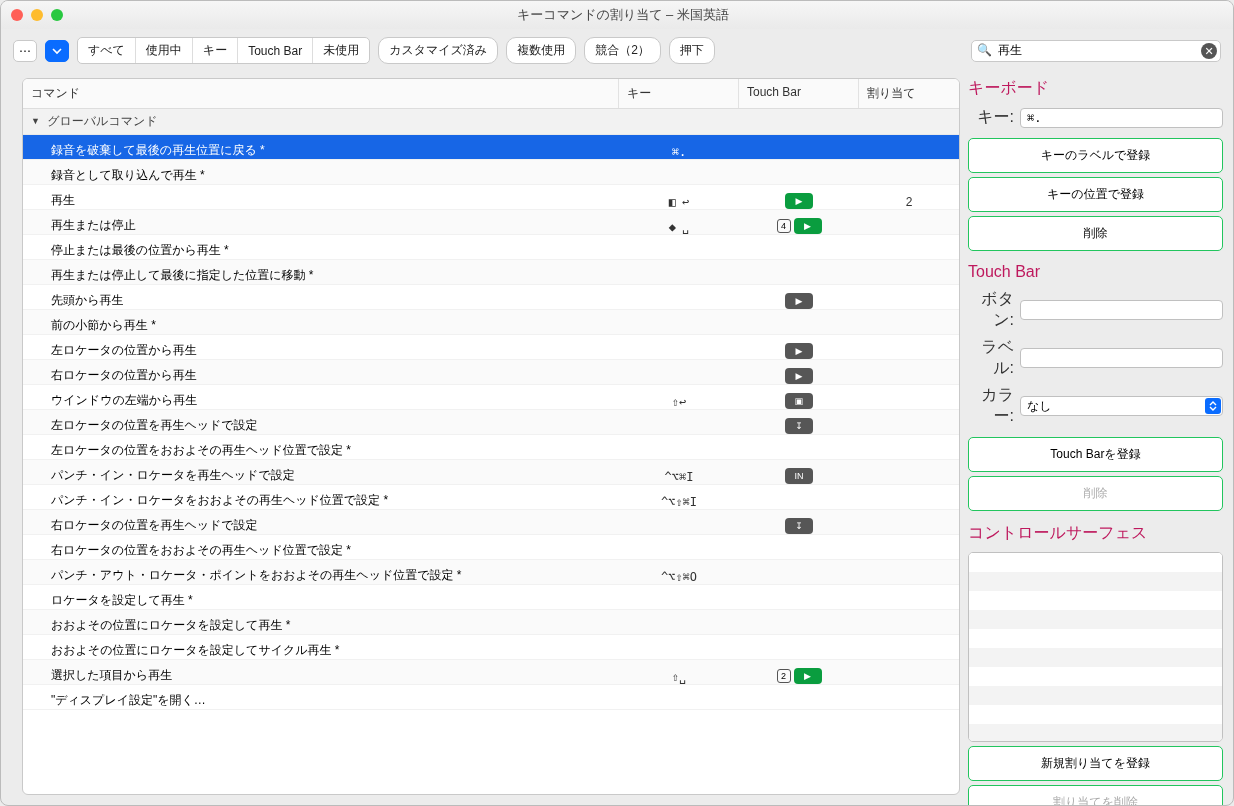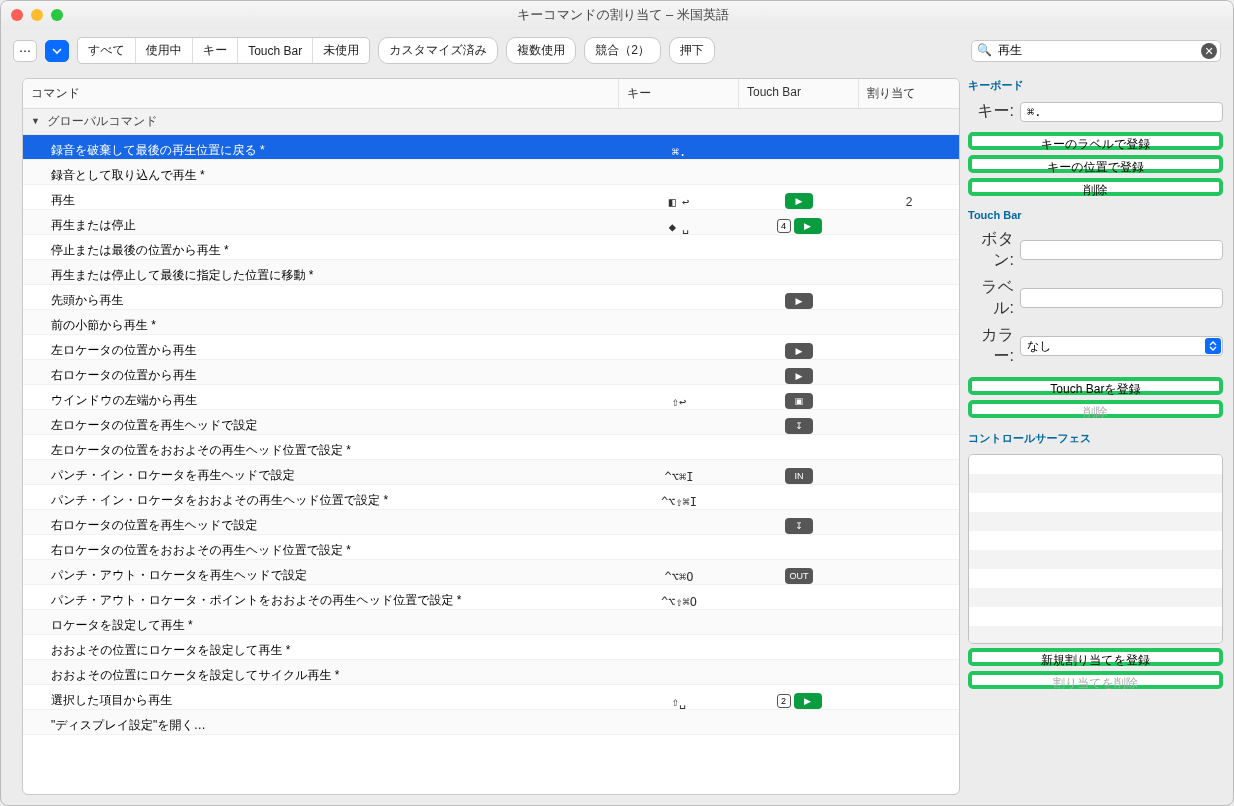--- a/index.html
+++ b/index.html
@@ -82,25 +82,25 @@
 .row .c3 { width:120px; text-align:center; }
 .row .c4 { width:100px; text-align:center; font-size:12px; color:#333;}
 .tbicon { display:inline-block; min-width:28px; height:16px; border-radius:4px; background:#555; color:#fff; line-height:16px; font-size:9px; text-align:center; padding:0 4px;}
 .tbicon.grn { background:#0a9d3f; }
 .tbicon.dk { background:#565656; }
 .numb { display:inline-block; width:14px; height:14px; border:1px solid #555; border-radius:3px; font-size:9px; line-height:13px; text-align:center; margin-right:3px; vertical-align:middle;}
 .side {
   width:255px; display:flex; flex-direction:column; gap:12px;
 }
 .panel { background:#ececec; }
-.panel h3 { font-size:11px; font-weight:700; margin-bottom:8px; color:#0369a1; }
+.panel h3 { font-size:16px; font-weight:400; margin-bottom:8px; color:#be185d; }
 .frow { display:flex; align-items:center; gap:6px; margin-bottom:6px; }
 .frow label { width:46px; text-align:right; font-size:16px; color:#333; }
 .frow input[type=text] { flex:1; height:20px; border:1px solid #c0c0c0; border-radius:4px; background:#fff; padding:2px 6px; font-size:12px; font-family:-apple-system,Menlo,monospace; }
-.wbtn { width:100%; height:18px; background:#fff; border:4px solid #22c55e; border-radius:5px; font-size:12px; margin-top:4px; cursor:pointer;}
+.wbtn { width:100%; height:35px; background:#fff; border:1px solid #22c55e; border-radius:5px; font-size:12px; margin-top:4px; cursor:pointer;}
 .wbtn.disabled { color:#aaa; }
 .cslist { height:190px; border:1px solid #c0c0c0; border-radius:5px; background:#fff; margin-top:6px; overflow:hidden; }
 .cslist .stripe{ height:19px; }
 .cslist .stripe:nth-child(odd){ background:#fff;}
 .cslist .stripe:nth-child(even){ background:#f3f3f3;}
 .selwrap { position:relative; flex:1; }
 .selwrap .cap { position:absolute; right:2px; top:2px; width:16px; height:16px; background:#0a6cff; border-radius:3px; display:flex; align-items:center; justify-content:center; pointer-events:none;}
 .selwrap .cap svg { width:10px; height:10px; fill:#fff;}
 ::-webkit-scrollbar { width:14px; }
 ::-webkit-scrollbar-thumb { background:#c4c4c4; border-radius:7px; border:3px solid #fff;}
@@ -254,26 +254,20 @@
               <div class="c3"><span class="tbicon dk">↧</span></div>
               <div class="c4"></div>
             </div>
             <div class="row">
               <div class="c1">右ロケータの位置をおおよその再生ヘッド位置で設定 *</div>
               <div class="c2"><span></span></div>
               <div class="c3"></div>
               <div class="c4"></div>
             </div>
             <div class="row">
-              <div class="c1">パンチ・アウト・ロケータを再生ヘッドで設定</div>
-              <div class="c2"><span>^⌥⌘O</span></div>
-              <div class="c3"><span class="tbicon dk">OUT</span></div>
-              <div class="c4"></div>
-            </div>
-            <div class="row">
               <div class="c1">パンチ・アウト・ロケータ・ポイントをおおよその再生ヘッド位置で設定 *</div>
               <div class="c2"><span>^⌥⇧⌘O</span></div>
               <div class="c3"></div>
               <div class="c4"></div>
             </div>
             <div class="row">
               <div class="c1">ロケータを設定して再生 *</div>
               <div class="c2"><span></span></div>
               <div class="c3"></div>
               <div class="c4"></div>

